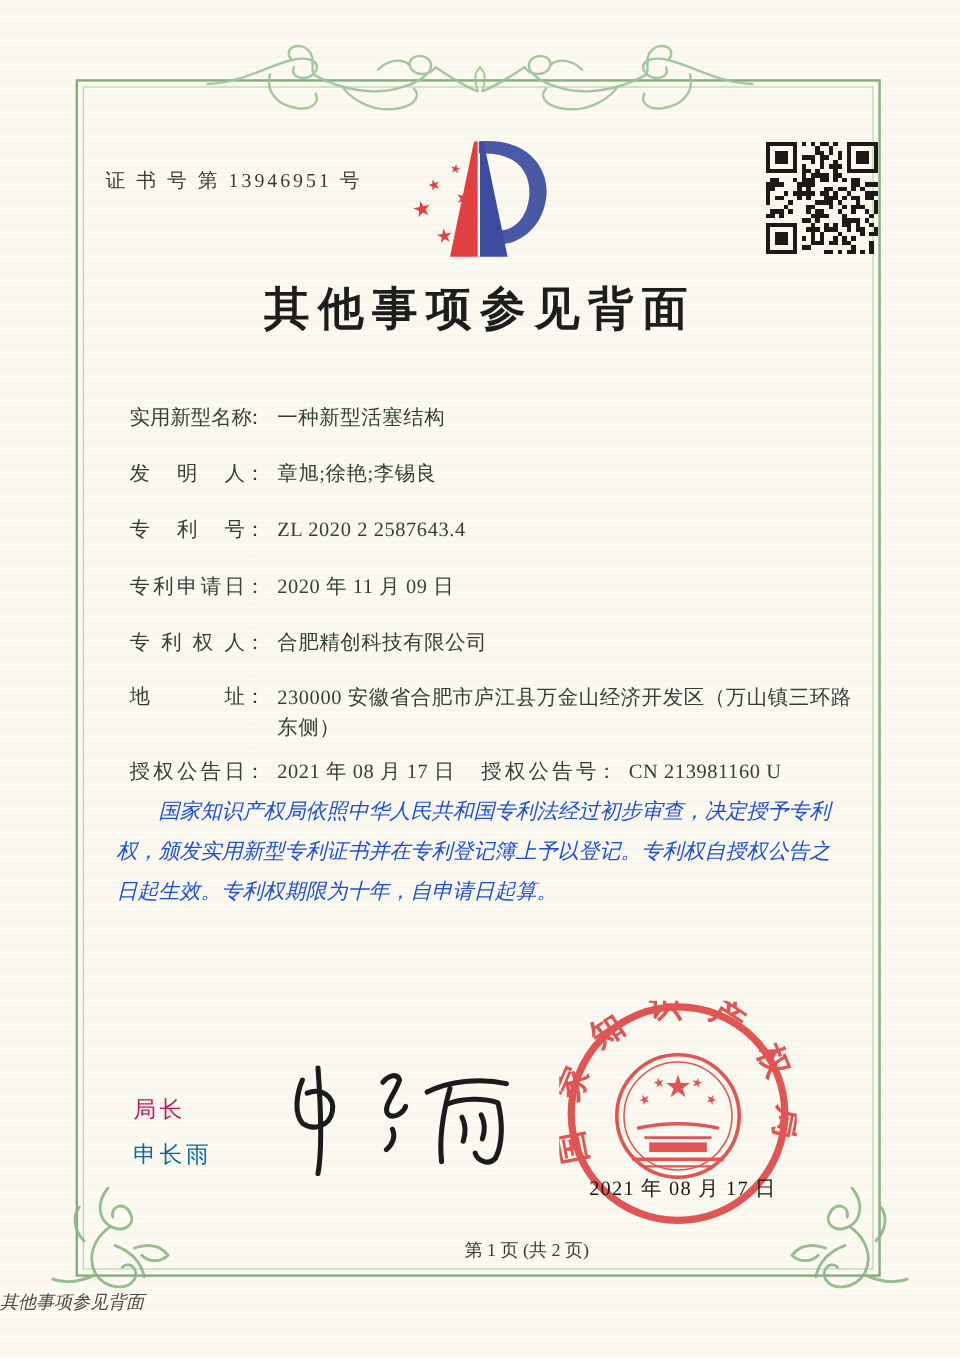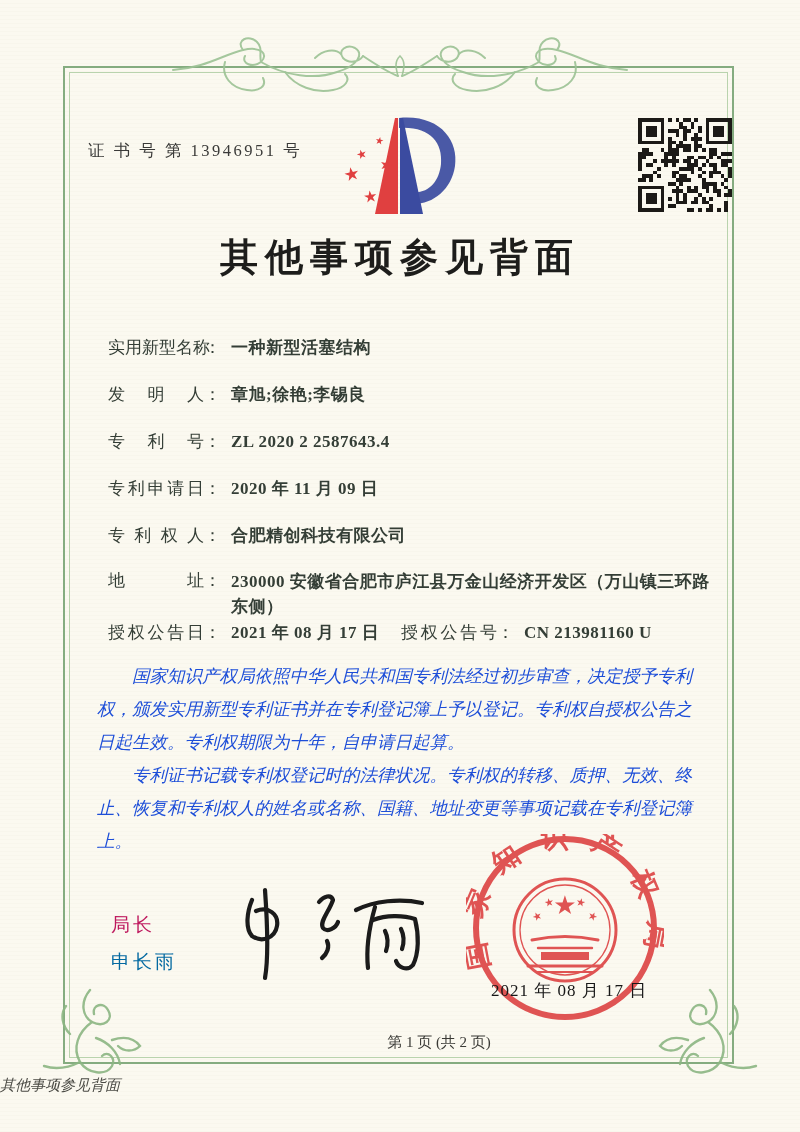--- a/index.html
+++ b/index.html
@@ -24,21 +24,21 @@
     left:88px;top:124px;font-size:16.5px;letter-spacing:2.5px;color:#3a3a38;margin-top:16px;
   }
   .title{
     left:0;top:232px;width:800px;text-align:center;
     font-size:38px;font-weight:bold;letter-spacing:7px;color:#1d1d1b;
   }
   .fields{left:108px;top:336px;width:600px;height:320px;font-size:17px;color:#343e36;}
   .field-row{position:absolute;left:0;white-space:nowrap;}
   .field-label{display:inline-block;width:96px;text-align:justify;text-align-last:justify;}
   .field-colon{margin:0 2px 0 0;}
-  .field-value{margin-left:8px;letter-spacing:0.5px;font-weight:bold;}
+  .field-value{margin-left:8px;letter-spacing:0.5px;}
   .field-value.wrap{
     display:inline-block;width:492px;white-space:normal;vertical-align:top;line-height:25px;
   }
   .grant-pair{position:absolute;left:293px;top:0;white-space:nowrap;}
   .body-text{
     left:97px;top:660px;width:610px;font-size:17.5px;line-height:33px;
     font-style:italic;color:#1d4ed8;
   }
   .body-text p{margin:0;text-indent:2em;}
   .director-title{left:111px;top:912px;font-size:19px;letter-spacing:3px;color:#be185d;
@@ -417,31 +417,30 @@
   </div>
   <div class="field-row" style="top:141px;">
     <span class="field-label">专利申请日</span><span class="field-colon">：</span><span class="field-value">2020 年 11 月 09 日</span>
   </div>
   <div class="field-row" style="top:188px;">
     <span class="field-label">专利权人</span><span class="field-colon">：</span><span class="field-value">合肥精创科技有限公司</span>
   </div>
   <div class="field-row" style="top:233px;">
     <span class="field-label">地址</span><span class="field-colon">：</span><span class="field-value wrap">230000 安徽省合肥市庐江县万金山经济开发区（万山镇三环路东侧）</span>
   </div>
-  <div class="field-row" style="top:285px;">
+  <div class="field-row" style="top:295px;">
     <span class="field-label">授权公告日</span><span class="field-colon">：</span><span class="field-value">2021 年 08 月 17 日</span>
     <span class="grant-pair">
       <span class="field-label">授权公告号</span><span class="field-colon">：</span><span class="field-value">CN 213981160 U</span>
     </span>
   </div>
 </div>
 
 <div class="abs body-text">
   <p>国家知识产权局依照中华人民共和国专利法经过初步审查，决定授予专利权，颁发实用新型专利证书并在专利登记簿上予以登记。专利权自授权公告之日起生效。专利权期限为十年，自申请日起算。</p>
-  <p>专利证书记载专利权登记时的法律状况。专利权的转移、质押、无效、终止、恢复和专利权人的姓名或名称、国籍、地址变更等事项记载在专利登记簿上。</p>
 </div>
 
 <div class="abs director-title">局长</div>
 <div class="abs director-name">申长雨</div>
 
 <svg class="abs" style="left:222px;top:878px;" width="215" height="112" viewBox="0 0 215 112">
   <g stroke="#1b1b1b" stroke-width="4.2" fill="none" stroke-linecap="round" stroke-linejoin="round">
     <path d="M30,22 C25,34 23,50 30,58 C40,65 53,60 55,48 C57,36 46,28 34,33"></path>
     <path d="M43,12 C45,40 47,78 43,100"></path>
     <path d="M97,24 C102,18 109,16 111,22 C107,34 97,44 101,50 C105,55 114,50 116,44"></path>

